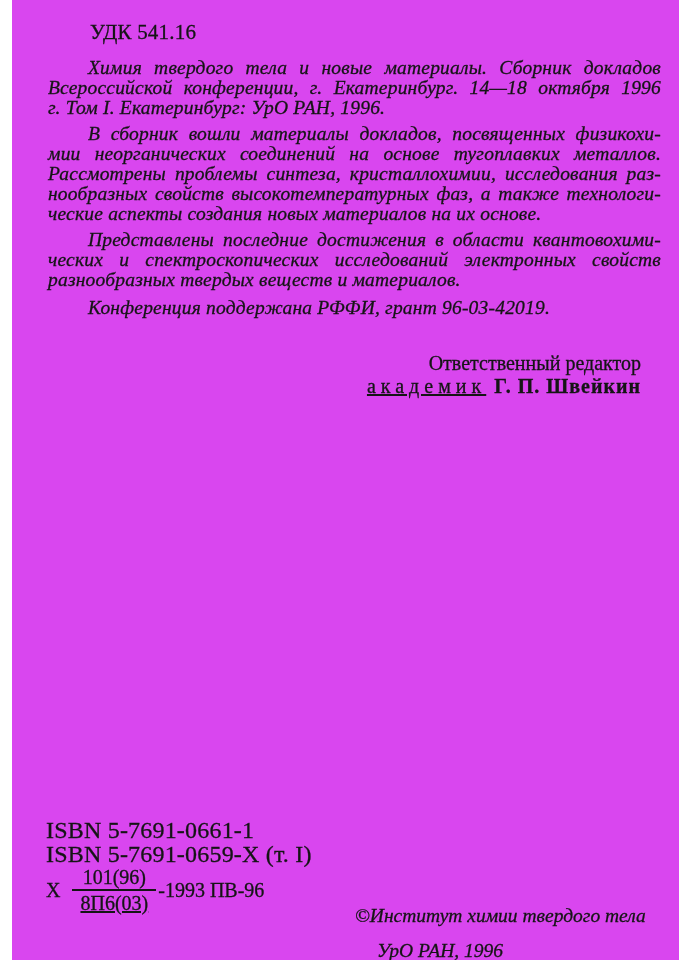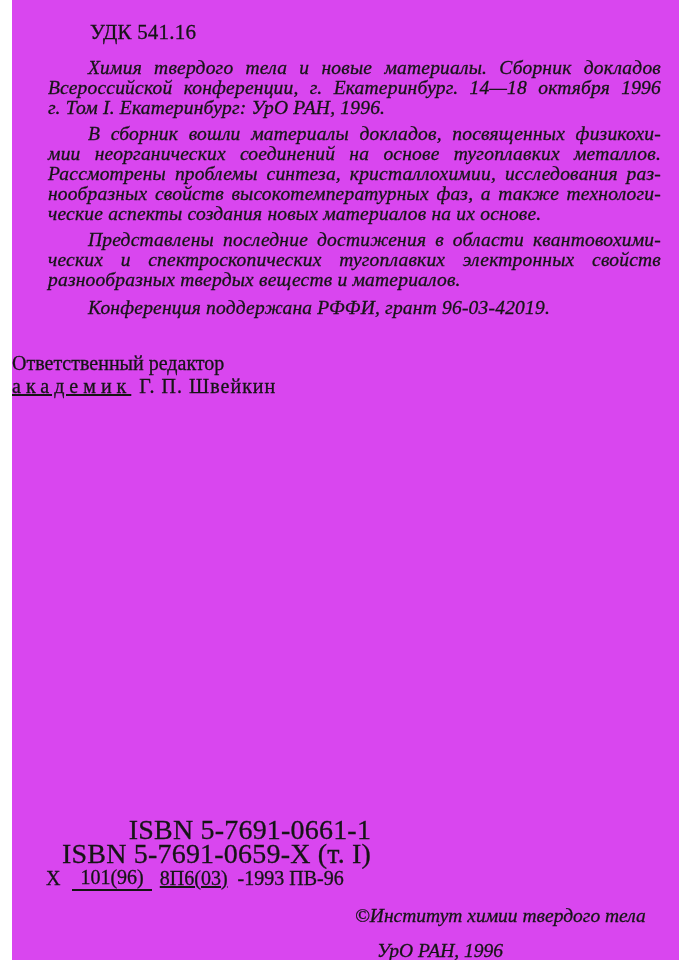--- a/index.html
+++ b/index.html
@@ -50,56 +50,56 @@
     text-align-last: left;
   }
   .tline.indent { text-indent: 40px; }
 
   
   .editor-block {
     position: absolute;
     left: 0;
     top: 352px;
     width: 629px;
-    text-align: left;
+    text-align: right;
     font-size: 20px;
     line-height: 23px;
   }
   .editor-rank {
     letter-spacing: 5px;
     margin-right: 8px;
     text-decoration: underline;
   }
   .editor-name {
-    font-weight: normal;
+    font-weight: bold;
     letter-spacing: 1px;
   }
 
   
   .isbn-block {
     position: absolute;
-    left: 50px;
+    left: 34px;
     top: 818px;
-    font-size: 28px;
+    font-size: 24px;
     line-height: 24px;
     letter-spacing: 0.2px;
-    text-align: right;
   }
   .catalog-row {
     position: absolute;
     left: 34px;
     top: 866px;
     display: flex;
     align-items: center;
     font-size: 20px;
   }
   .cat-prefix { margin-right: 12px; }
   .fraction {
     display: inline-flex;
-    flex-direction: row;
+    flex-direction: column;
+    text-align: center;
     line-height: 22px;
   }
   .frac-num {
     border-bottom: 2px solid #151515;
     padding: 0 8px 1px 8px;
   }
   .frac-den { padding: 1px 8px 0 8px; text-decoration: underline; }
   .cat-suffix { margin-left: 2px; text-align: center; }
 
   
@@ -130,21 +130,21 @@
     <p class="para">
       <span class="tline indent">В сборник вошли материалы докладов, посвященных физикохи-</span>
       <span class="tline">мии неорганических соединений на основе тугоплавких металлов.</span>
       <span class="tline">Рассмотрены проблемы синтеза, кристаллохимии, исследования раз-</span>
       <span class="tline">нообразных свойств высокотемпературных фаз, а также технологи-</span>
       <span class="tline plain">ческие аспекты создания новых материалов на их основе.</span>
     </p>
 
     <p class="para">
       <span class="tline indent">Представлены последние достижения в области квантовохими-</span>
-      <span class="tline">ческих и спектроскопических тугоплавких электронных свойств</span>
+      <span class="tline">ческих и спектроскопических исследований электронных свойств</span>
       <span class="tline plain">разнообразных твердых веществ и материалов.</span>
     </p>
 
     <p class="para last-para">
       <span class="tline plain indent">Конференция поддержана РФФИ, грант 96-03-42019.</span>
     </p>
   </div>
 
   <div class="editor-block">
     <div class="editor-role">Ответственный редактор</div>

